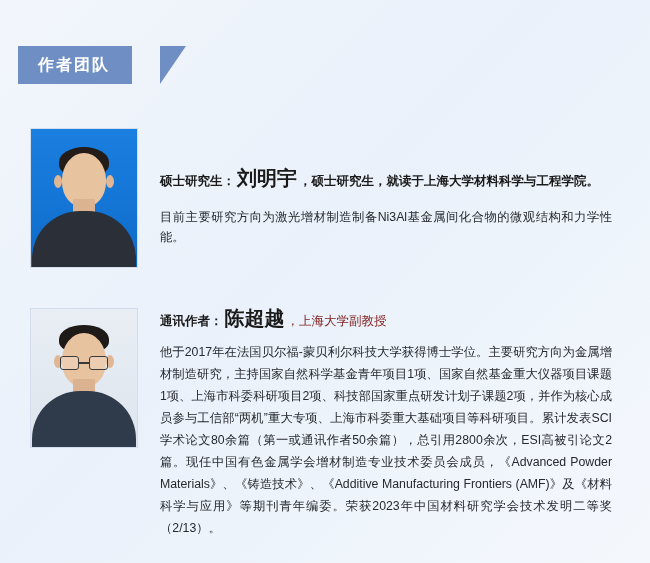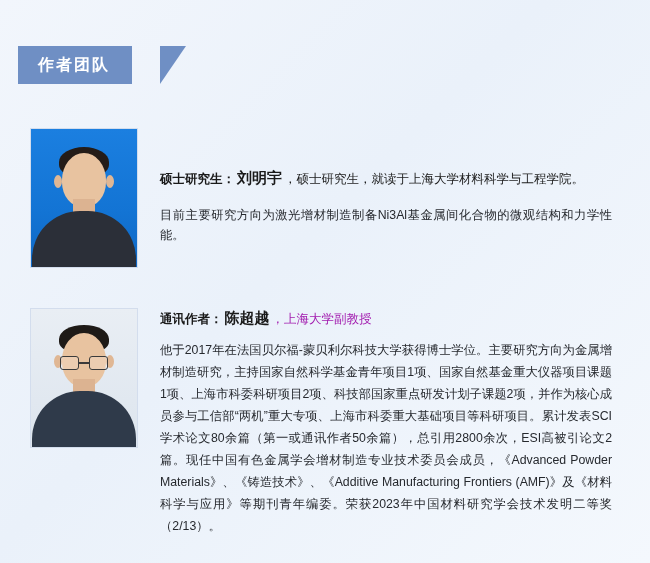--- a/index.html
+++ b/index.html
@@ -178,30 +178,30 @@
     font-size: 12.5px;
     line-height: 20px;
     color: #1a1a1a;
     margin-bottom: 10px;
   }
   .name-line .role {
     font-weight: bold;
   }
   .name-line .name {
     font-weight: bold;
-    font-size: 15px;
+    font-size: 20px;
     padding: 0 2px;
     font-family: Liberation Serif, serif;
   }
   .name-line .affil {
-    font-weight: normal;
+    font-weight: bold;
   }
   .name-line .affil-light {
     font-weight: normal;
-    color: #a21caf;
+    color: #7f1d1d;
   }
 
   .bio {
     font-size: 12.3px;
     line-height: 22px;
     color: #26292e;
     text-align: justify;
   }
   .bio.short {
     line-height: 20px;

